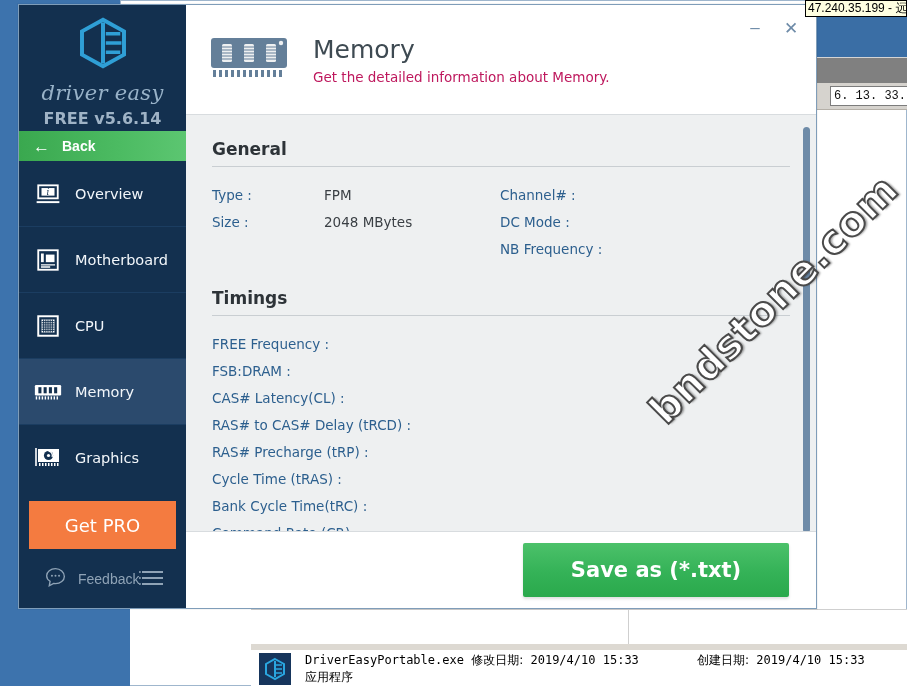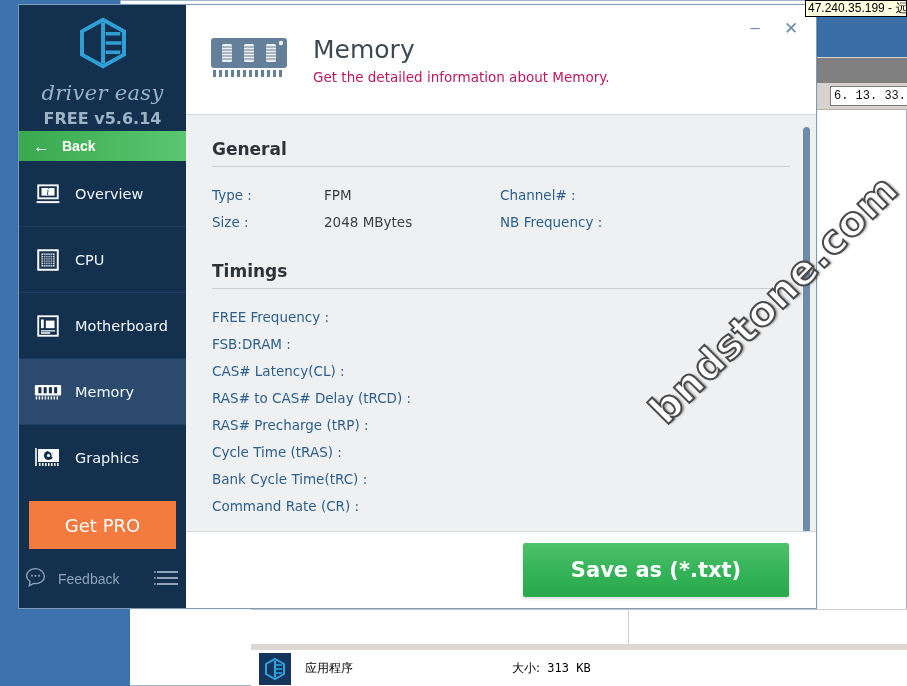--- a/index.html
+++ b/index.html
@@ -117,21 +117,21 @@
   .de-nav.active { background: #2b4a6d; }
   .de-nav .ic { width: 30px; flex: 0 0 30px; margin-right: 12px; display: flex;
                 align-items: center; justify-content: center; }
   #de-getpro {
     margin: 10px 10px 0 10px; height: 48px; background: #f47b40;
     color: #fff; font-size: 18px; font-weight: normal; border: 0;
     cursor: pointer; font-family: "DejaVu Sans", sans-serif;
   }
   #de-foot {
     margin-top: auto; height: 58px; display: flex; align-items: center;
-    padding: 0 4px; color: #8fa3b6; font-size: 14px;
+    padding: 0 24px; color: #8fa3b6; font-size: 14px;
   }
   #de-foot .fb { display: flex; align-items: center; cursor: pointer; }
   #de-foot .fb .ic { margin-right: 10px; }
   #de-menu-icon { margin-left: auto; cursor: pointer; }
 
   
   #de-main { flex: 1; position: relative; background: #eef0f1;
              display: flex; flex-direction: column; }
   #de-header {
     height: 110px; background: #ffffff; display: flex; align-items: center;
@@ -222,23 +222,28 @@
   <div id="bg-statusrow">
     <div id="de-fileicon">
       <svg width="24" height="24" viewBox="0 0 24 24" aria-hidden="true">
         <path d="M12 2 L21 7 V17 L12 22 L3 17 V7 Z" fill="none" stroke="#2aa6e0" stroke-width="2"></path>
         <path d="M12 4 V20" stroke="#2aa6e0" stroke-width="2"></path>
         <path d="M13 8 H19 M13 12 H19 M13 16 H19" stroke="#2aa6e0" stroke-width="1.6"></path>
       </svg>
     </div>
     <div id="bg-statustext">
       <div class="row">
+        <span class="c1"><span>DriverEasyPortable.exe</span>
+          <span class="zh">修改日期:</span>
+          <span>2019/4/10 15:33</span></span>
+        <span class="c2"><span class="zh">创建日期:</span>
+          <span>2019/4/10 15:33</span></span>
+      </div>
+      <div class="row">
         <span class="c1"><span class="zh">应用程序</span></span>
-        <span class="c2" style="margin-left:-185px"><span class="zh">大小:</span>
-          <span>313 KB</span></span>
       </div>
     </div>
   </div>
 </div>
 <div id="bg-leftstrip"></div>
 
 <div id="bg-tooltip">47.240.35.199 - 远</div>
 
 <div id="de-window">
 
@@ -263,46 +268,46 @@
     <div class="de-nav">
       <span class="ic">
         <svg width="26" height="26" viewBox="0 0 24 24" aria-hidden="true">
           <rect x="3" y="4" width="18" height="12" fill="none" stroke="#fff" stroke-width="1.7"></rect>
           <rect x="6" y="6.5" width="12" height="7" fill="#fff"></rect>
           <text x="12" y="13" font-size="8" fill="#13304f" text-anchor="middle" font-family="DejaVu Serif, serif" font-style="italic">i</text>
           <path d="M1.5 19.5 H22.5" stroke="#fff" stroke-width="1.8"></path>
         </svg>
       </span>
       <span>Overview</span>
+    </div>
+
+    <div class="de-nav">
+      <span class="ic">
+        <svg width="26" height="26" viewBox="0 0 24 24" aria-hidden="true">
+          <rect x="3" y="3" width="18" height="18" fill="none" stroke="#fff" stroke-width="1.7"></rect>
+          <rect x="10" y="7" width="8" height="7" fill="#fff"></rect>
+          <rect x="5.5" y="6" width="2.6" height="8" fill="#fff"></rect>
+          <path d="M5.5 16.5 H18.5 M5.5 18.5 H14" stroke="#fff" stroke-width="1.3"></path>
+        </svg>
+      </span>
+      <span>Motherboard</span>
     </div>
 
     <div class="de-nav">
       <span class="ic">
         <svg width="26" height="26" viewBox="0 0 24 24" aria-hidden="true">
           <rect x="3" y="3" width="18" height="18" fill="none" stroke="#fff" stroke-width="1.8"></rect>
           <rect x="6" y="6" width="12" height="12" fill="#fff"></rect>
           <g stroke="#13304f" stroke-width="0.9">
             <path d="M8 6 V18 M10 6 V18 M12 6 V18 M14 6 V18 M16 6 V18"></path>
             <path d="M6 8 H18 M6 10 H18 M6 12 H18 M6 14 H18 M6 16 H18"></path>
           </g>
         </svg>
       </span>
       <span>CPU</span>
-    </div>
-
-    <div class="de-nav">
-      <span class="ic">
-        <svg width="26" height="26" viewBox="0 0 24 24" aria-hidden="true">
-          <rect x="3" y="3" width="18" height="18" fill="none" stroke="#fff" stroke-width="1.7"></rect>
-          <rect x="10" y="7" width="8" height="7" fill="#fff"></rect>
-          <rect x="5.5" y="6" width="2.6" height="8" fill="#fff"></rect>
-          <path d="M5.5 16.5 H18.5 M5.5 18.5 H14" stroke="#fff" stroke-width="1.3"></path>
-        </svg>
-      </span>
-      <span>Motherboard</span>
     </div>
 
     <div class="de-nav active">
       <span class="ic">
         <svg width="28" height="22" viewBox="0 0 32 20" aria-hidden="true">
           <rect x="1" y="2" width="30" height="12" rx="1.5" fill="#fff"></rect>
           <g fill="#13304f">
             <rect x="5" y="4.5" width="3.5" height="7"></rect>
             <rect x="11" y="4.5" width="3.5" height="7"></rect>
             <rect x="17" y="4.5" width="3.5" height="7"></rect>
@@ -430,20 +435,24 @@
             <span class="k">Size :</span>
             <span class="v">2048 MBytes</span>
           </div>
         </div>
         <div class="col">
           <div class="kv">
             <span class="k" style="width:140px">Channel# :</span>
             <span class="v"></span>
           </div>
           <div class="kv">
+            <span class="k" style="width:140px">DC Mode :</span>
+            <span class="v"></span>
+          </div>
+          <div class="kv">
             <span class="k" style="width:140px">NB Frequency :</span>
             <span class="v"></span>
           </div>
         </div>
       </div>
 
       <div class="sec-title t2">Timings</div>
 
       <div class="col">
         <div class="trow">FREE Frequency :</div>

